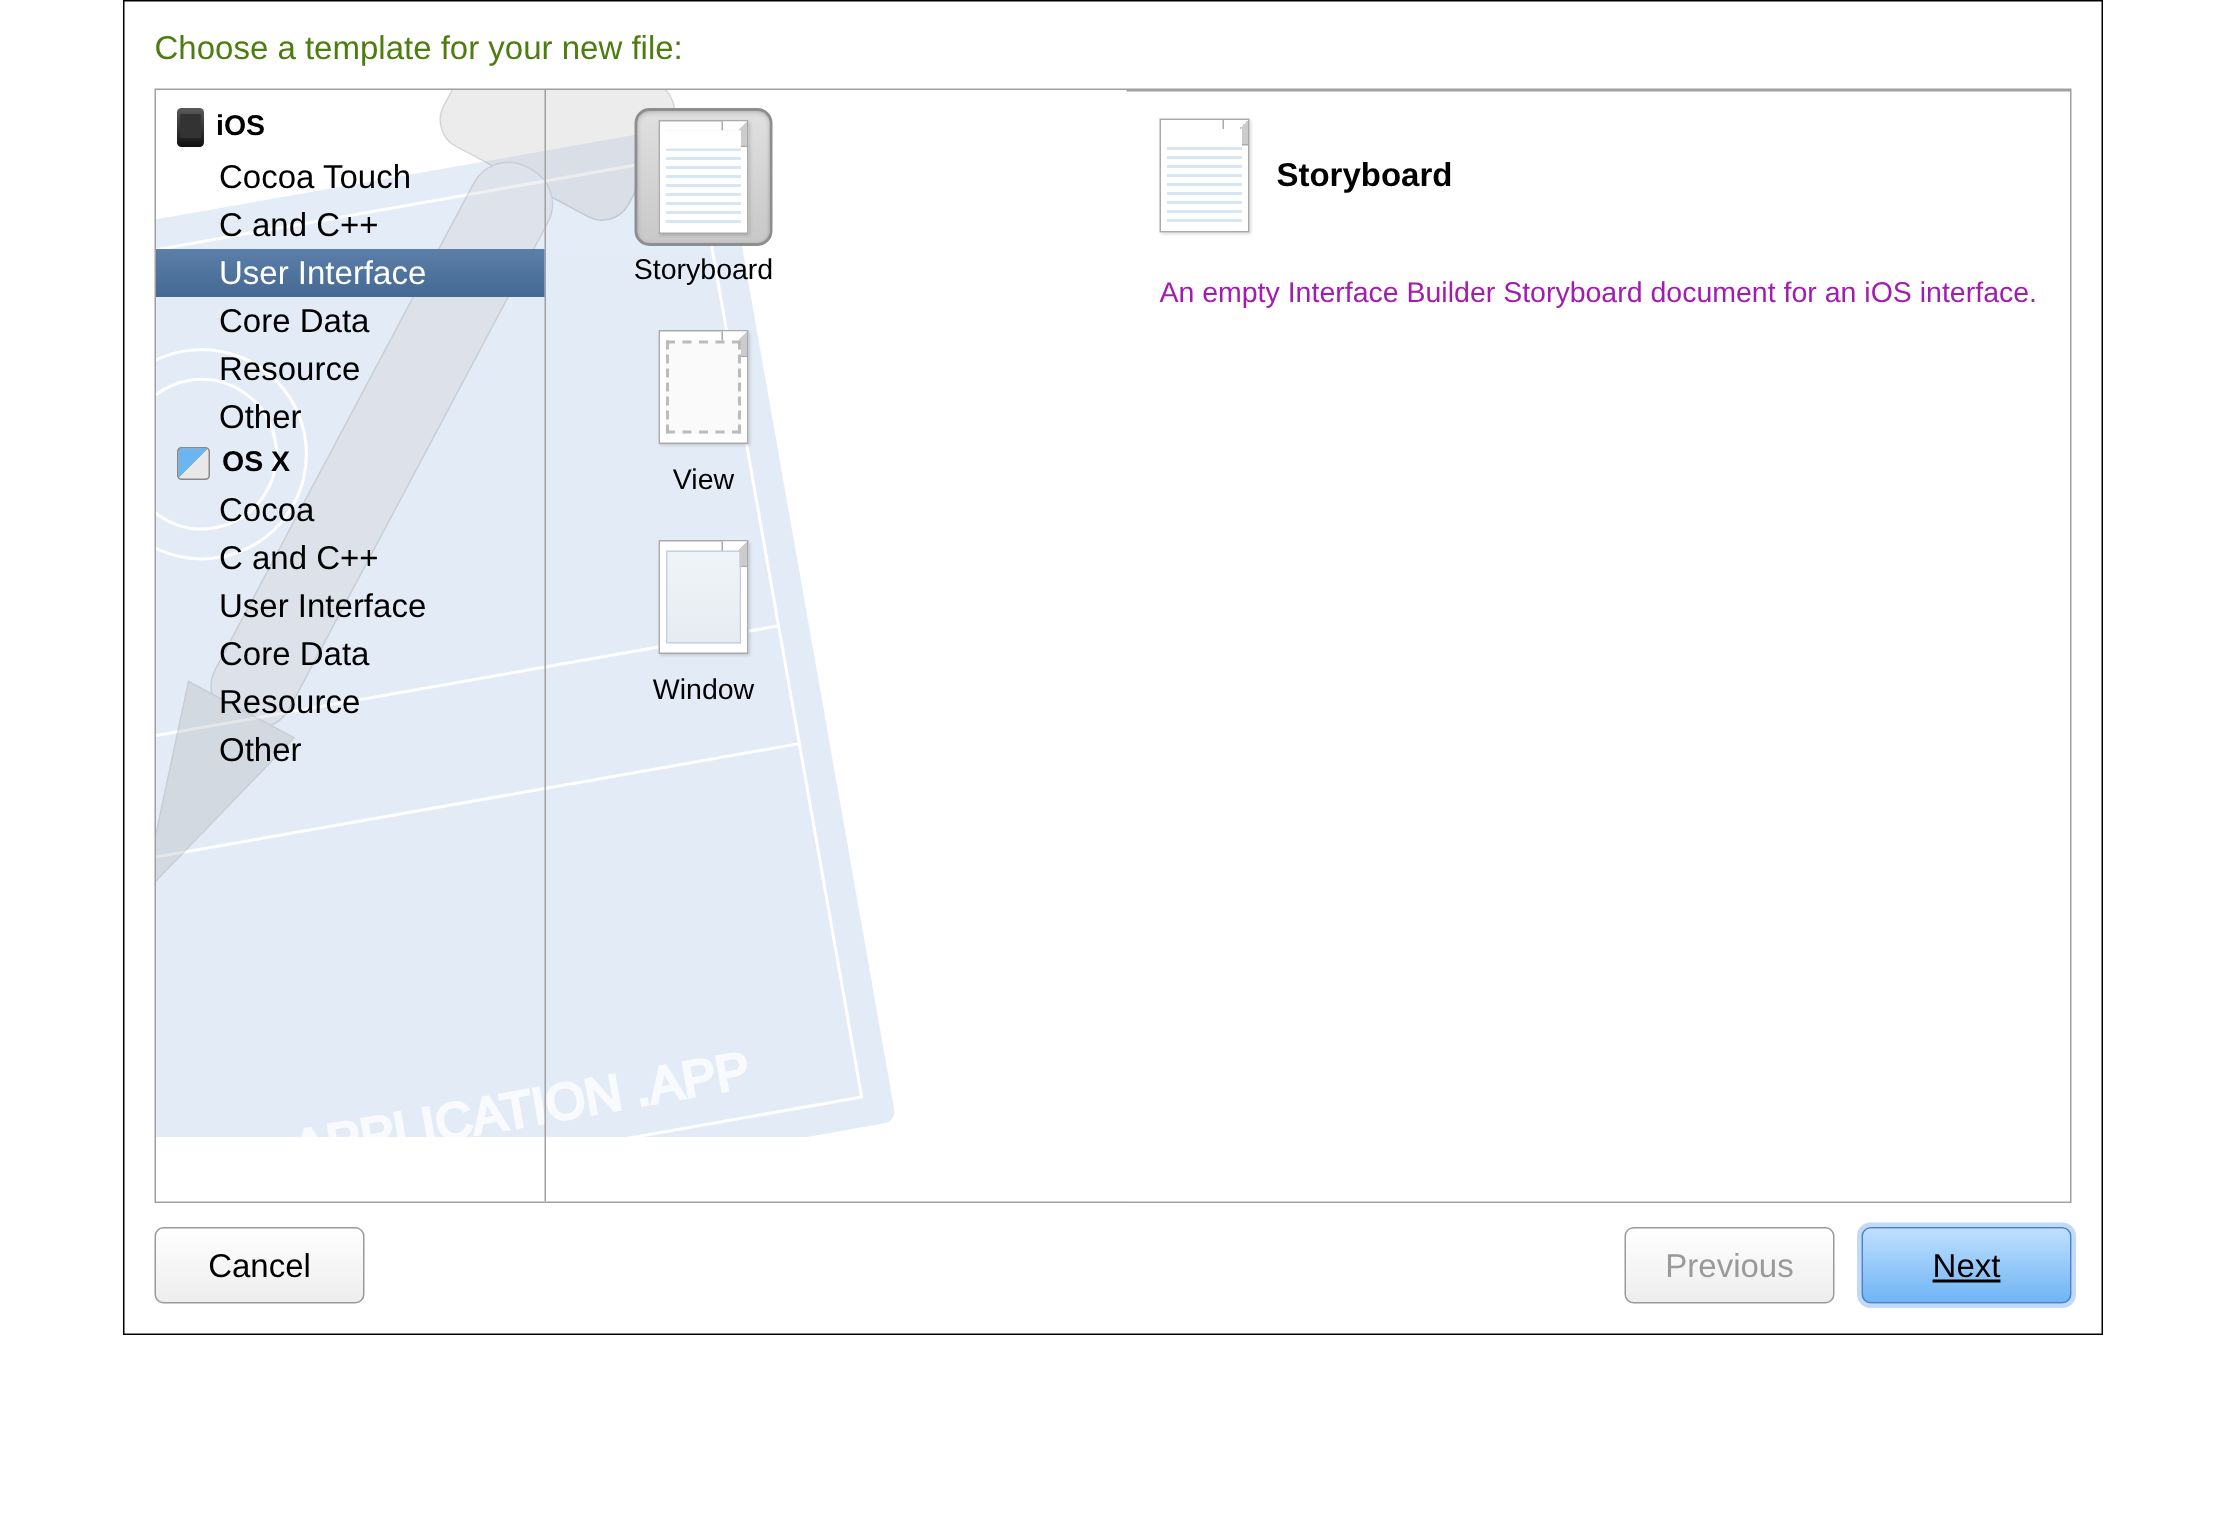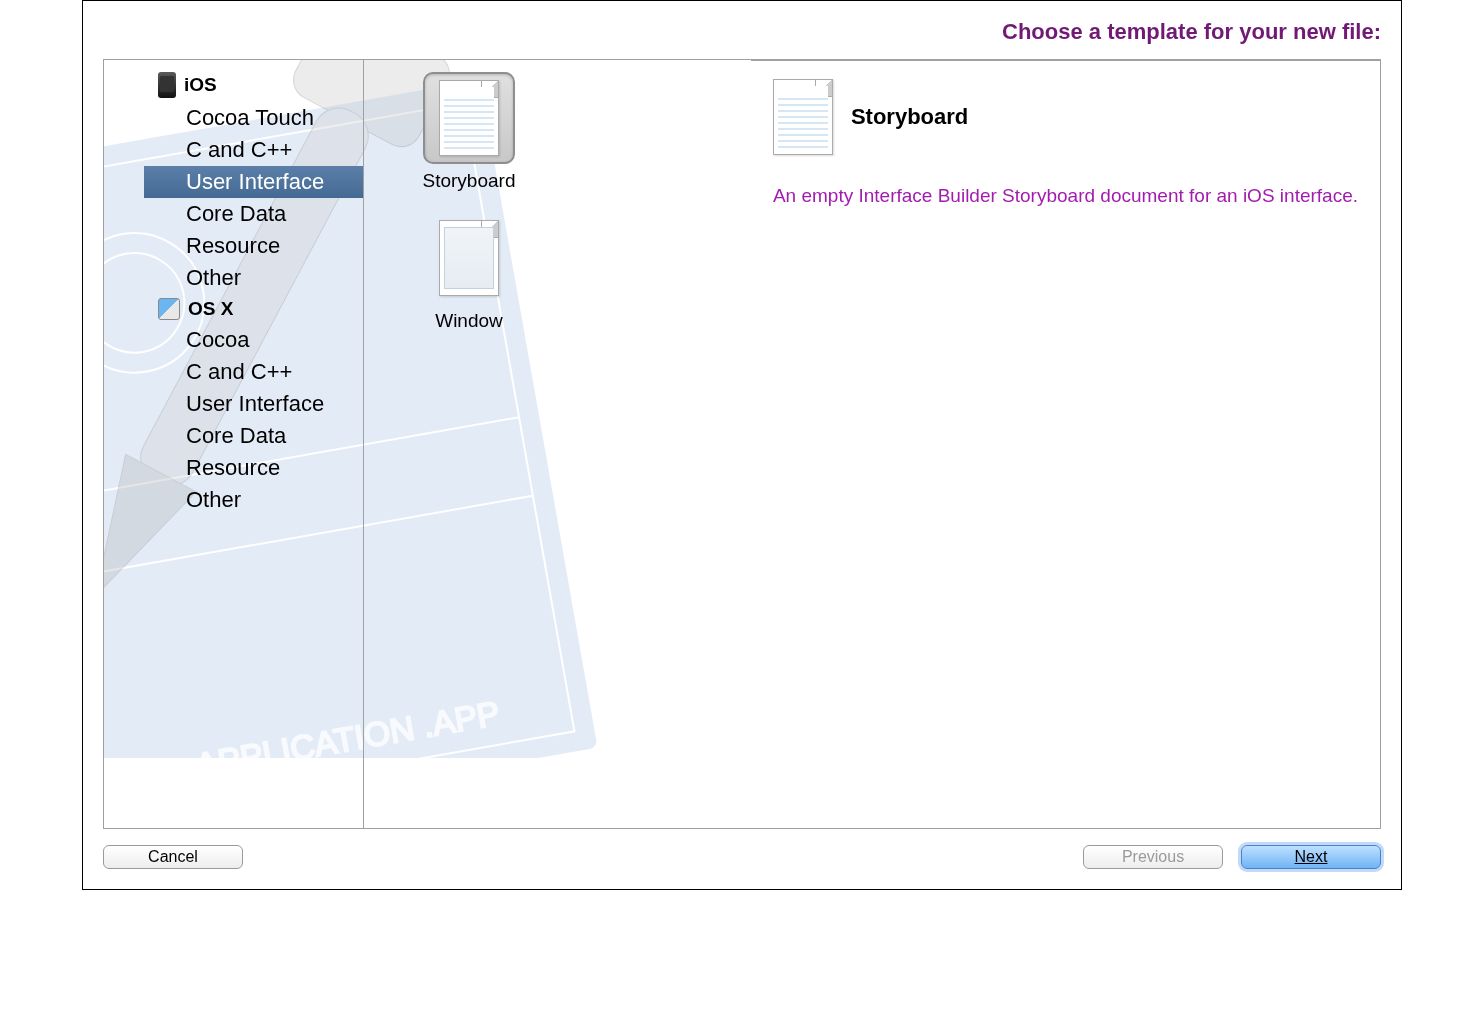--- a/index.html
+++ b/index.html
@@ -10,23 +10,22 @@
       height: 890px;
       margin: 0 auto;
       display: flex;
       flex-direction: column;
       border: 1px solid #000;
       position: relative;
     }
     .header {
       padding: 18px 20px 14px 20px;
       font-size: 22px;
-      font-weight: bold;
-      color: #701a75;
-      text-align: right;
+      font-weight: normal;
+      color: #4d7c0f;
     }
     .content-area {
       flex: 1;
       display: flex;
       border: 1px solid #a0a0a0;
       margin: 0 20px;
       background: #fff;
       position: relative;
       overflow: hidden;
     }
@@ -36,21 +35,20 @@
       z-index: 0;
       pointer-events: none;
     }
     .sidebar {
       width: 260px;
       border-right: 1px solid #a0a0a0;
       padding-top: 8px;
       position: relative;
       z-index: 1;
       background: rgba(255,255,255,0.0);
-      padding-left: 40px;
     }
     .sidebar-section-header {
       display: flex;
       align-items: center;
       gap: 8px;
       padding: 4px 10px 4px 14px;
       font-size: 19px;
       font-weight: bold;
       color: #000;
     }
@@ -189,25 +187,25 @@
     }
     .footer {
       display: flex;
       align-items: center;
       padding: 16px 20px 20px 20px;
       gap: 18px;
     }
     .footer-spacer { flex: 1; }
     .btn {
       min-width: 140px;
-      height: 24px;
+      height: 51px;
       border-radius: 6px;
       border: 1px solid #9a9a9a;
       background: linear-gradient(#ffffff,#ededed);
-      font-size: 16px;
+      font-size: 22px;
       color: #000;
       cursor: pointer;
       font-family: inherit;
     }
     .btn.primary {
       background: linear-gradient(#bfe0ff,#6fb4f5);
       border-color: #4a80c5;
       box-shadow: 0 0 0 3px rgba(80,150,240,0.35);
       text-decoration: underline;
     }
@@ -271,20 +269,28 @@
 
       <div class="template-item selected">
         <div class="template-icon-wrap">
           <div class="doc-icon">
               <div class="inner story-inner"></div>
             </div>
         </div>
         <div class="template-label">Storyboard</div>
       </div>
 
+      <div class="template-item">
+        <div class="template-icon-wrap">
+          <div class="doc-icon">
+              <div class="inner view-inner"></div>
+            </div>
+        </div>
+        <div class="template-label">View</div>
+      </div>
 
 
       <div class="template-item">
         <div class="template-icon-wrap">
           <div class="doc-icon">
               <div class="inner window-inner"></div>
             </div>
         </div>
         <div class="template-label">Window</div>
       </div>

